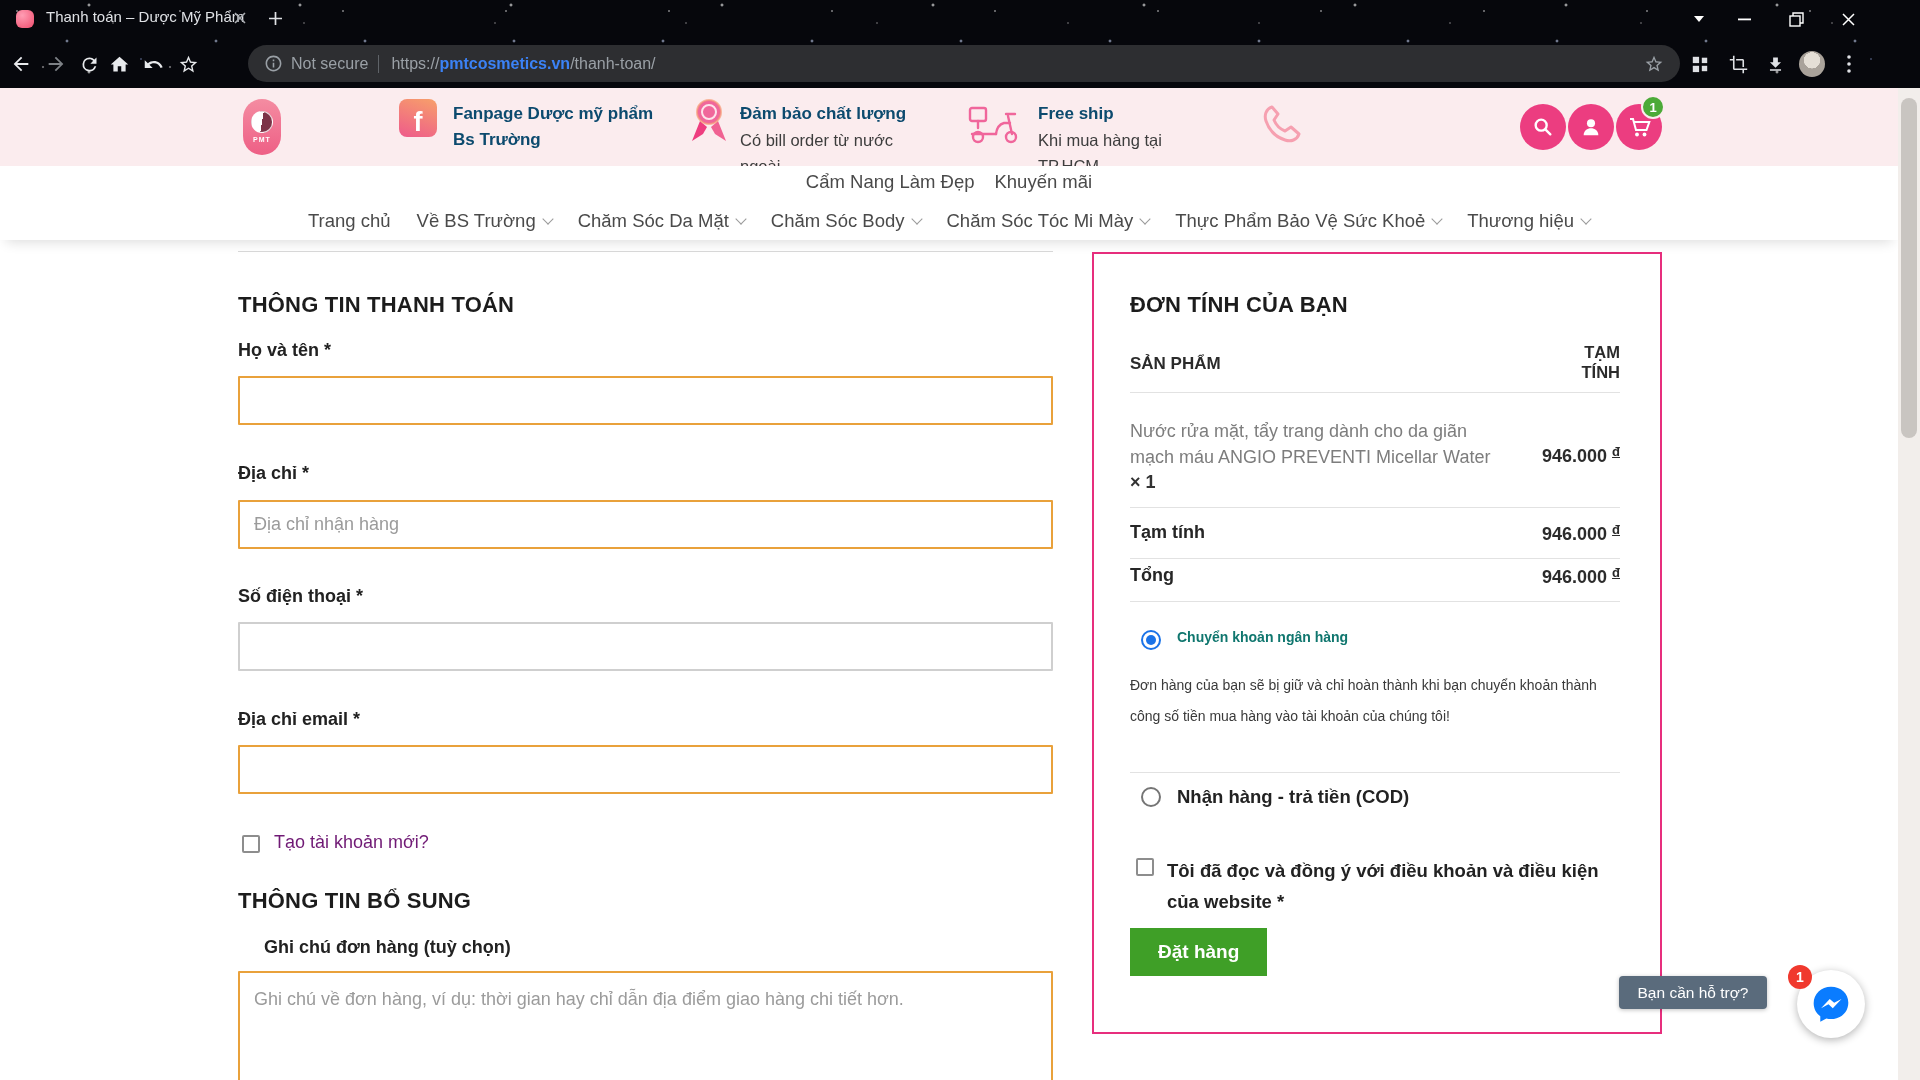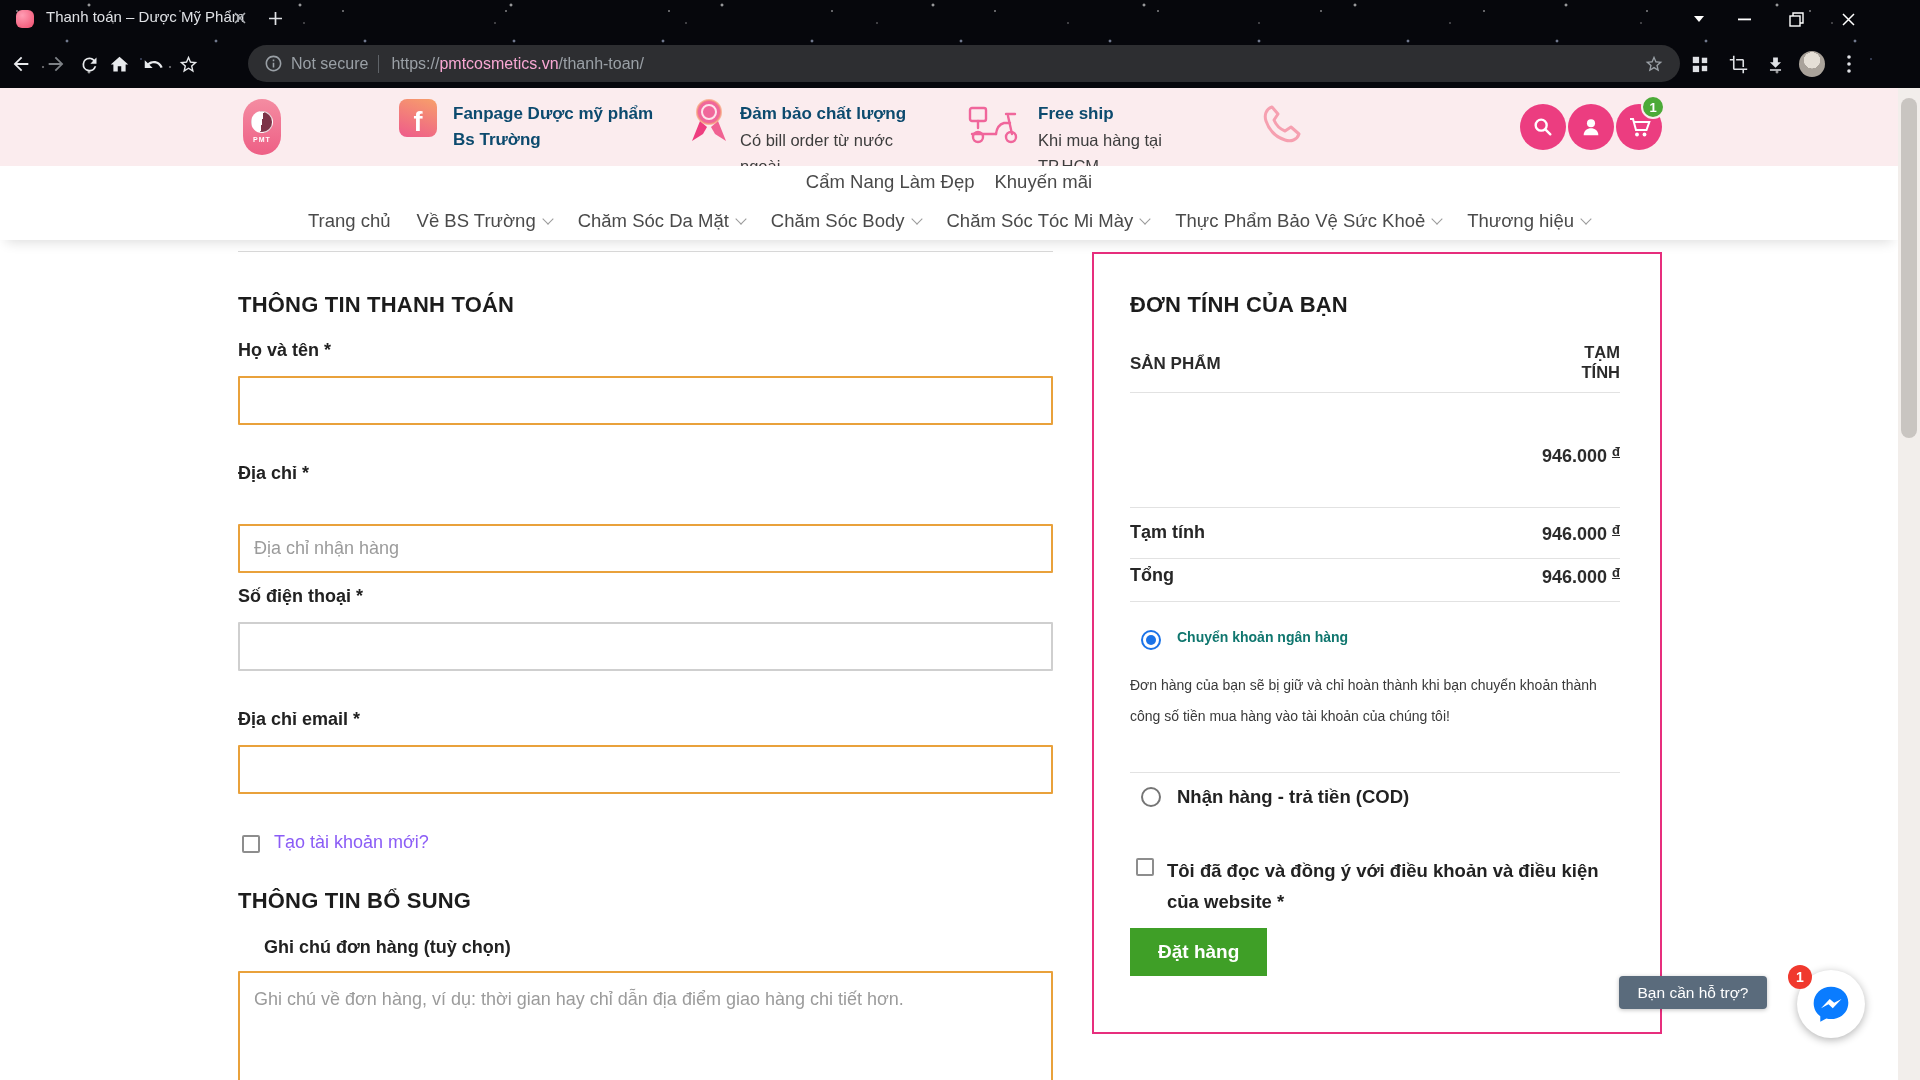--- a/index.html
+++ b/index.html
@@ -21,21 +21,21 @@
     background-size:163px 83px,149px 97px,191px 73px,127px 103px,173px 89px,211px 67px;
   }
   .chrome { left:0; top:0; width:1920px; height:88px; }
   .tab-title { color:#dfe1e5; font-size:15px; white-space:nowrap; }
   .iconbox { display:flex; align-items:center; justify-content:center; }
   .omnibox { left:248px; top:45px; width:1432px; height:37px; background:#2d2e31;
     border-radius:19px; display:flex; align-items:center; padding:0 16px; color:#9aa0a6; }
   .omnibox .sec { font-size:16px; color:#9aa0a6; margin:0 10px 0 8px; }
   .omnibox .sep { width:1px; height:18px; background:#5f6368; margin-right:12px; }
   .url { font-size:16px; white-space:nowrap; }
-  .url .dom { color:#f9a8d4; font-weight:400; }
+  .url .dom { color:#3b82f6; font-weight:700; }
   .url .dim { color:#9aa0a6; }
 
   
   .page { left:0; top:88px; width:1898px; height:992px; background:#fff; overflow:hidden; }
   .site-header { left:0; top:0; width:1898px; height:78px; background:#fbecee; }
   .feat-title { font-size:17px; font-weight:700; color:#0c4a6e; line-height:26px; }
   .feat-sub { font-size:16.5px; color:#3d3d3d; line-height:26px; }
   .circle-btn { width:46px; height:46px; border-radius:50%; background:#ec3d80;
     display:flex; align-items:center; justify-content:center; cursor:pointer; }
   .navbar { left:0; top:78px; width:1898px; height:74px; background:#fff;
@@ -287,42 +287,45 @@
     </div>
 
     <div class="abs" style="left:238px;top:163px;width:815px;height:1px;background:#d9d9d9;"></div>
 
     <h2 class="abs sec-title" style="left:238px;top:204px;">THÔNG TIN THANH TOÁN</h2>
 
     <div class="abs f-label" style="left:238px;top:252px;"><span>Họ và tên</span> <span class="req">*</span></div>
     <input class="abs f-input" style="left: 238px; top: 288px;">
 
     <div class="abs f-label" style="left:238px;top:375px;"><span>Địa chỉ</span> <span class="req">*</span></div>
-    <input class="abs f-input" style="left: 238px; top: 412px; margin-top: 24px;" placeholder="Địa chỉ nhận hàng">
+    <input class="abs f-input" style="left: 238px; top: 412px;" placeholder="Địa chỉ nhận hàng">
 
     <div class="abs f-label" style="left:238px;top:498px;"><span>Số điện thoại</span> <span class="req">*</span></div>
     <input class="abs f-input gray" style="left: 238px; top: 534px;">
 
     <div class="abs f-label" style="left:238px;top:621px;"><span>Địa chỉ email</span> <span class="req">*</span></div>
     <input class="abs f-input" style="left: 238px; top: 657px;">
 
     <div class="abs cbox" style="left:242px;top:747px;"></div>
-    <div class="abs" style="left:274px;top:744px;font-size:18px;color:#8b5cf6;">Tạo tài khoản mới?</div>
+    <div class="abs" style="left:274px;top:744px;font-size:18px;color:#701a75;">Tạo tài khoản mới?</div>
 
     <h2 class="abs sec-title" style="left:238px;top:800px;">THÔNG TIN BỔ SUNG</h2>
     <div class="abs f-label" style="left:250px;top:849px;margin-left:14px;">Ghi chú đơn hàng (tuỳ chọn)</div>
     <textarea class="abs f-input" style="left: 238px; top: 883px; height: 200px; padding: 13px 14px; resize: none; line-height: 26px;" placeholder="Ghi chú về đơn hàng, ví dụ: thời gian hay chỉ dẫn địa điểm giao hàng chi tiết hơn."></textarea>
 
     <div class="abs panel">
       <h2 class="sec-title abs" style="left:36px;top:38px;">ĐƠN TÍNH CỦA BẠN</h2>
 
       <div class="abs" style="left:36px;top:100px;font-size:17px;font-weight:700;color:#2b2b2b;">SẢN PHẨM</div>
       <div class="abs" style="right:40px;top:88px;width:56px;font-size:16.5px;font-weight:700;color:#2b2b2b;text-align:right;line-height:20px;">TẠM TÍNH</div>
       <div class="pdivider" style="top:138px;"></div>
 
+      <div class="abs pan-txt" style="left:36px;top:165px;width:368px;">
+        <span>Nước rửa mặt, tẩy trang dành cho da giãn mạch máu ANGIO PREVENTI Micellar Water</span>&nbsp; <b style="color:#333;">× 1</b>
+      </div>
       <div class="abs price" style="right:40px;top:190px;"><span>946.000</span><span class="dong">đ</span></div>
       <div class="pdivider" style="top:253px;"></div>
 
       <div class="abs pan-bold" style="left:36px;top:268px;">Tạm tính</div>
       <div class="abs price" style="right:40px;top:268px;"><span>946.000</span><span class="dong">đ</span></div>
       <div class="pdivider" style="top:304px;"></div>
 
       <div class="abs pan-bold" style="left:36px;top:311px;">Tổng</div>
       <div class="abs price" style="right:40px;top:311px;"><span>946.000</span><span class="dong">đ</span></div>
       <div class="pdivider" style="top:347px;"></div>

